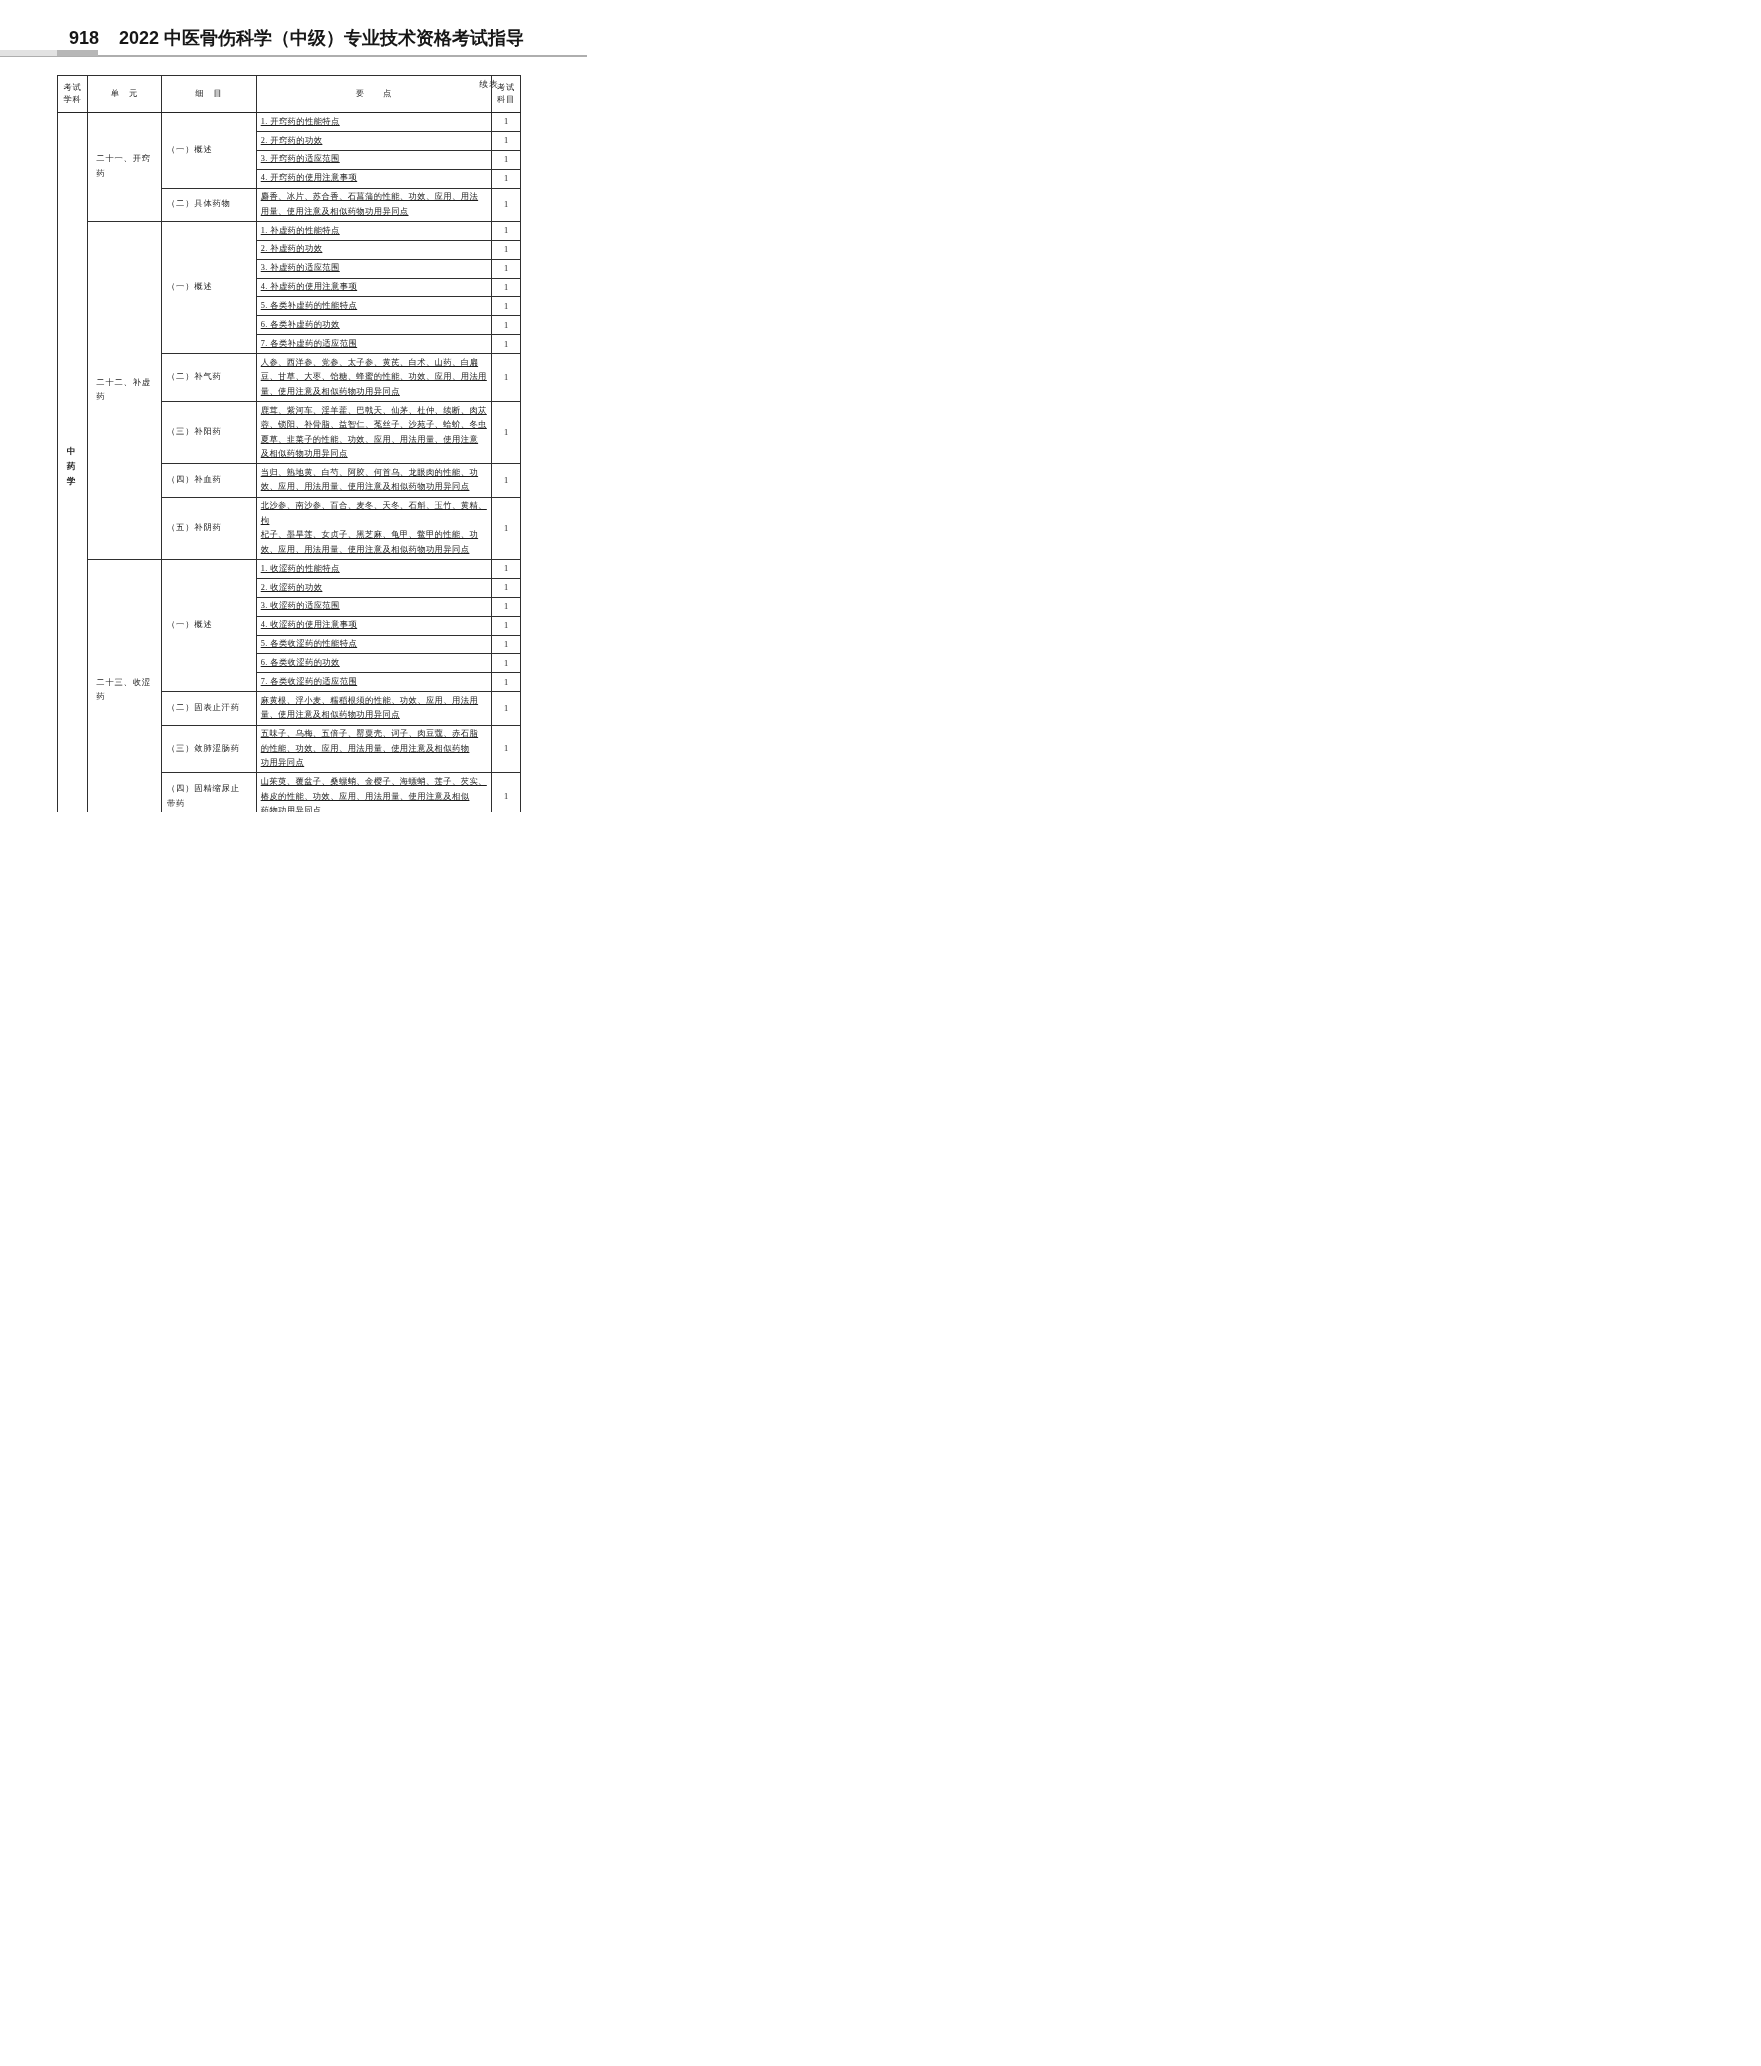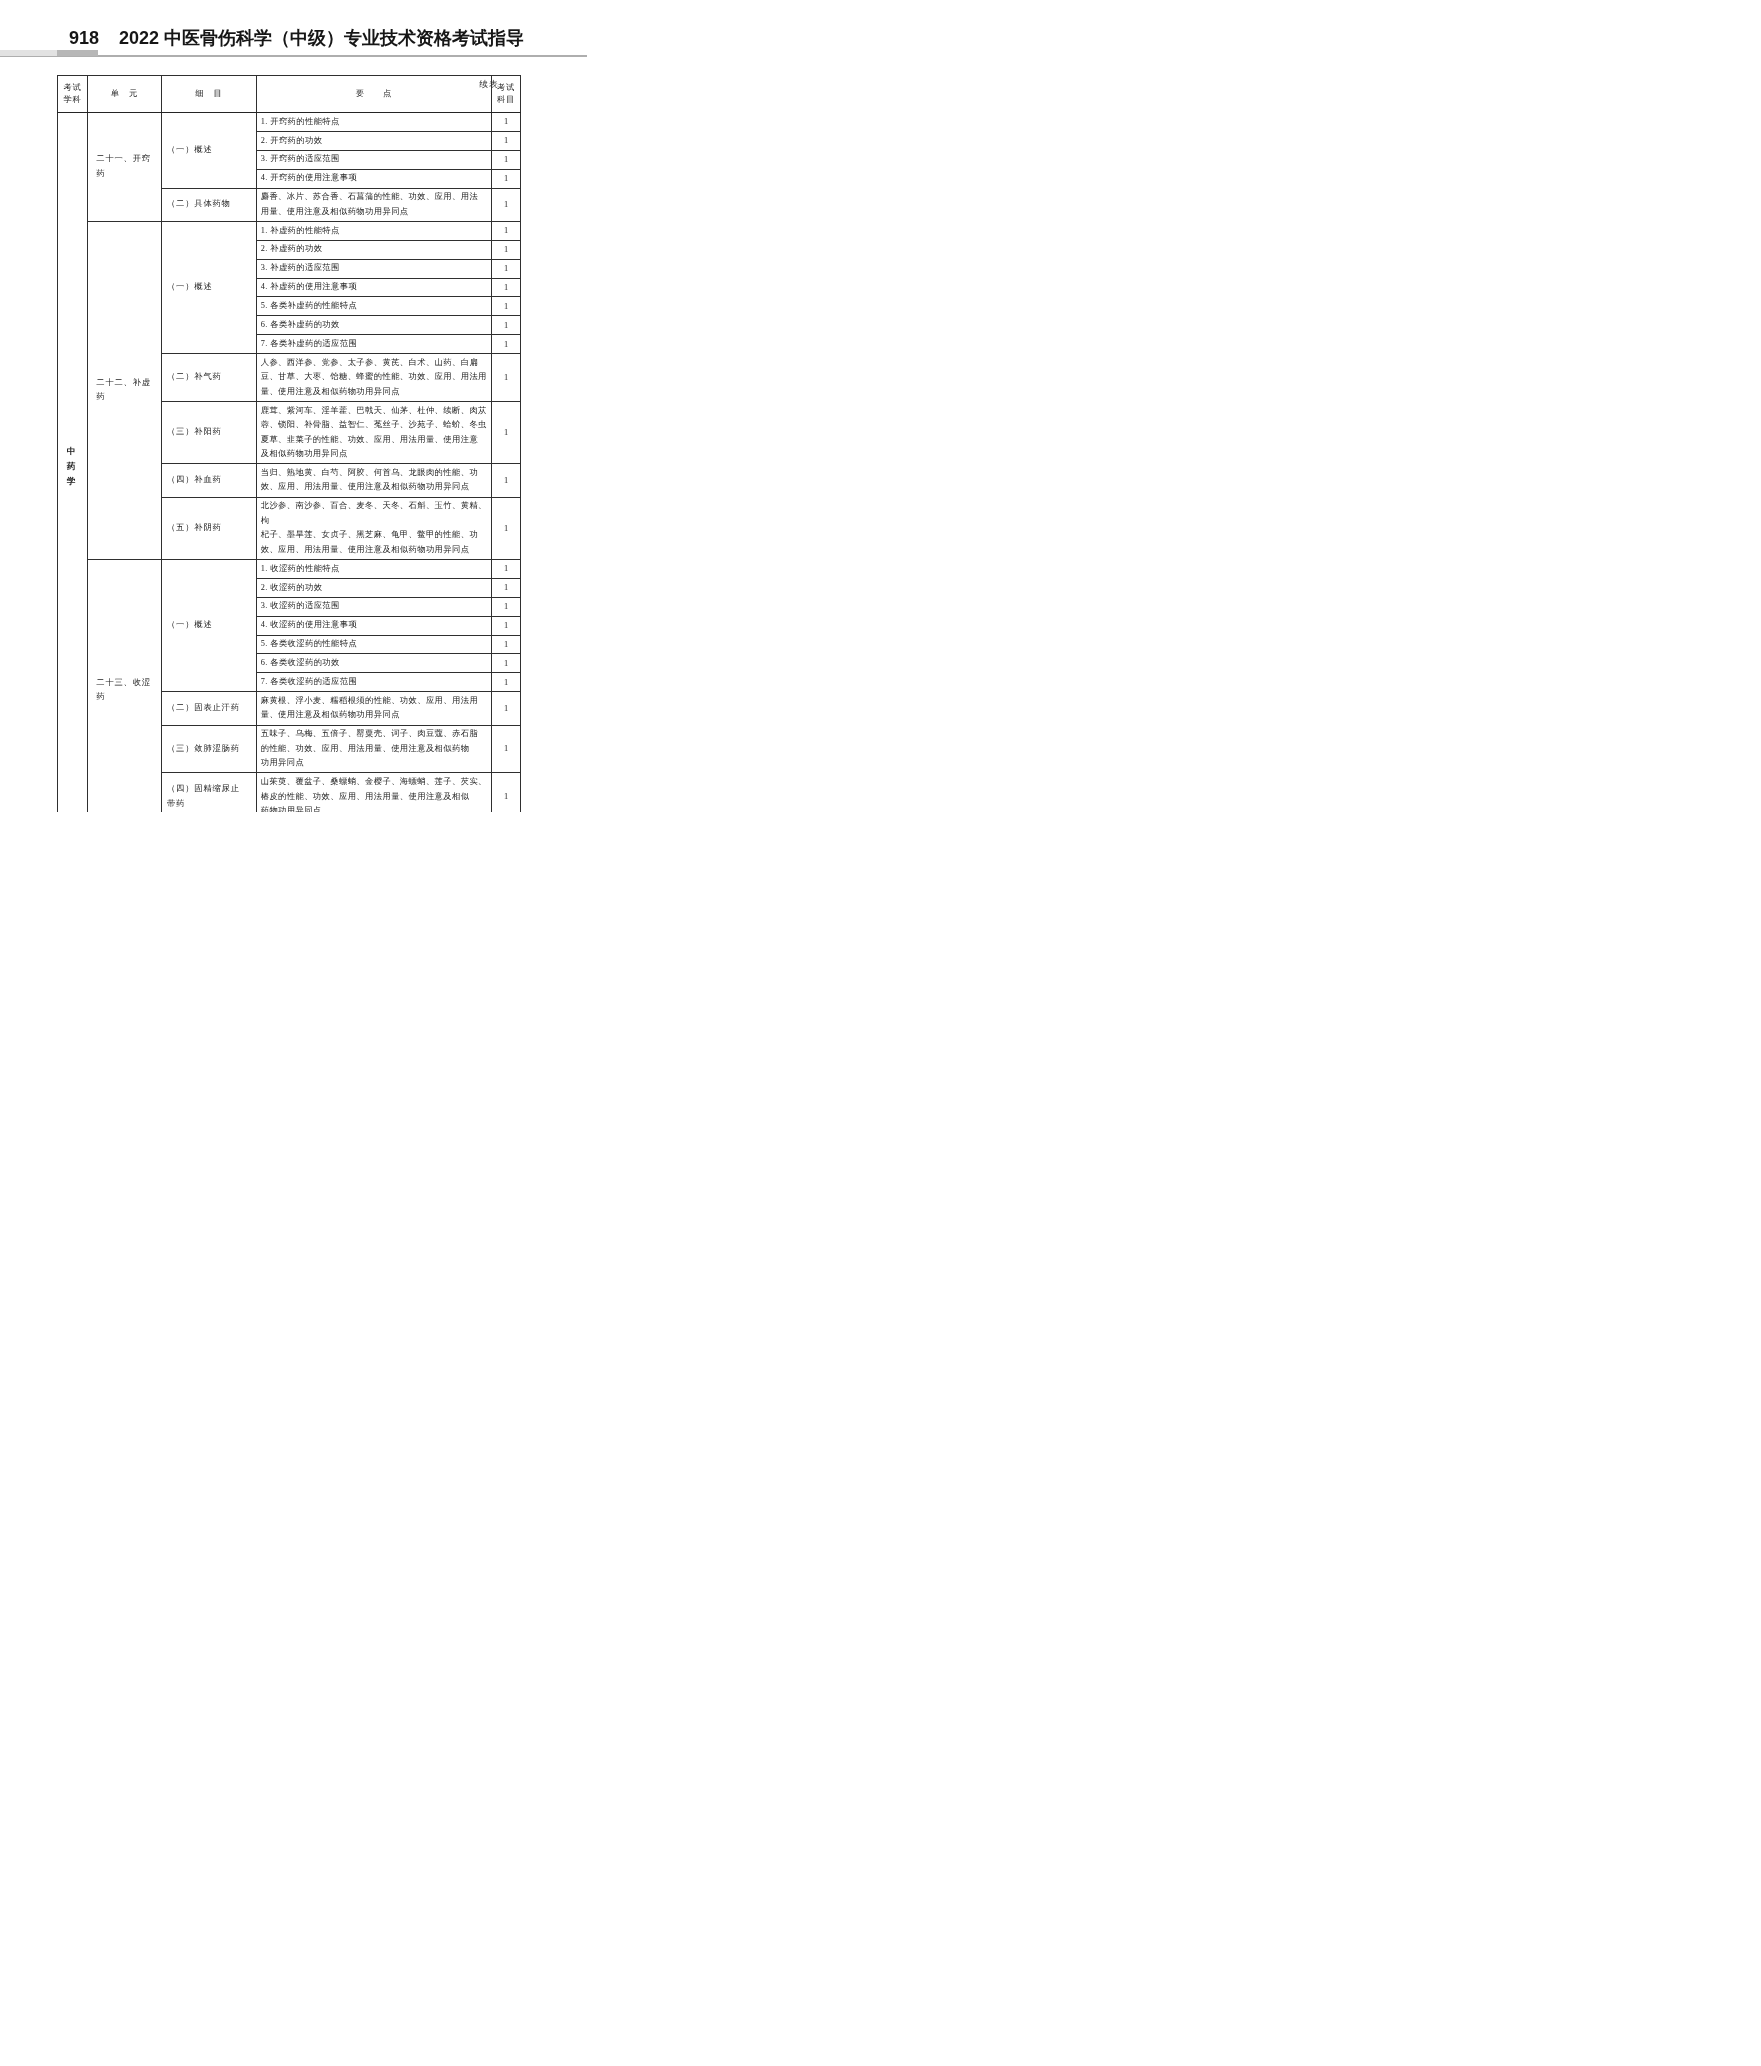--- a/index.html
+++ b/index.html
@@ -31,21 +31,21 @@
   .exam-table{border:1.2px solid #242424;}
   .exam-table thead th{
     border-bottom:1.2px solid #242424;height:34px;font-weight:normal;
     text-align:center;vertical-align:middle;white-space:pre-line;
     line-height:12.4px;letter-spacing:0.8px;
   }
   .exam-table td{vertical-align:middle;}
   td.unit,td.detail{white-space:pre-line;line-height:14.5px;letter-spacing:0.8px;}
   td.unit{padding:1.7px 2.5px 1.7px 8.3px;}
   td.detail{padding:1.7px 2.5px 1.7px 5px;margin-left:35px;}
-  td.point{padding:1.7px 2.5px 1.7px 3.7px;line-height:14.5px;white-space:pre-line;letter-spacing:0.4px;}
+  td.point{padding:1.7px 2.5px 1.7px 3.7px;line-height:14.5px;white-space:pre-line;letter-spacing:0.4px;text-decoration:underline;}
   td.score{text-align:center;}
   tr.sec-start td{border-top:1.2px solid #242424;}
   .vertical{
     width:1.35em;margin:0 auto;word-break:break-all;line-height:15px;
     letter-spacing:0;text-align:left;font-size:8.7px;font-weight:bold;
   }
 </style>
 </head>
 <body>
 

